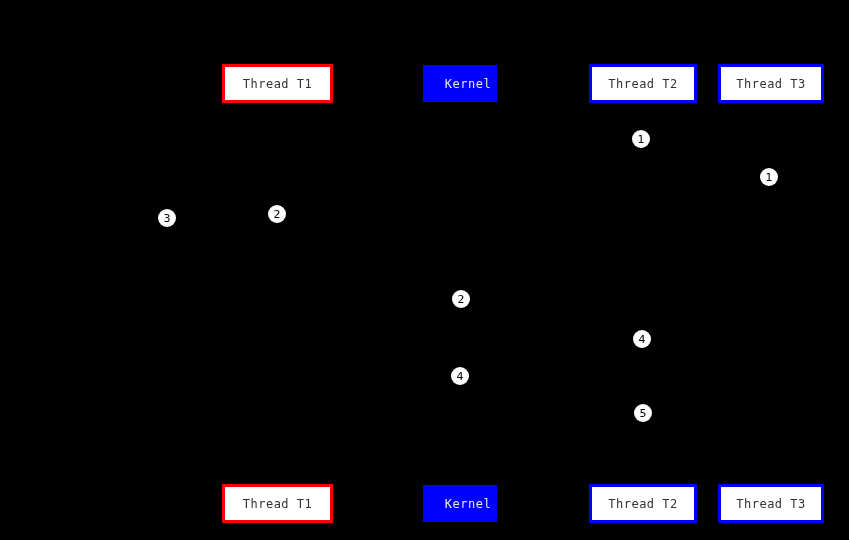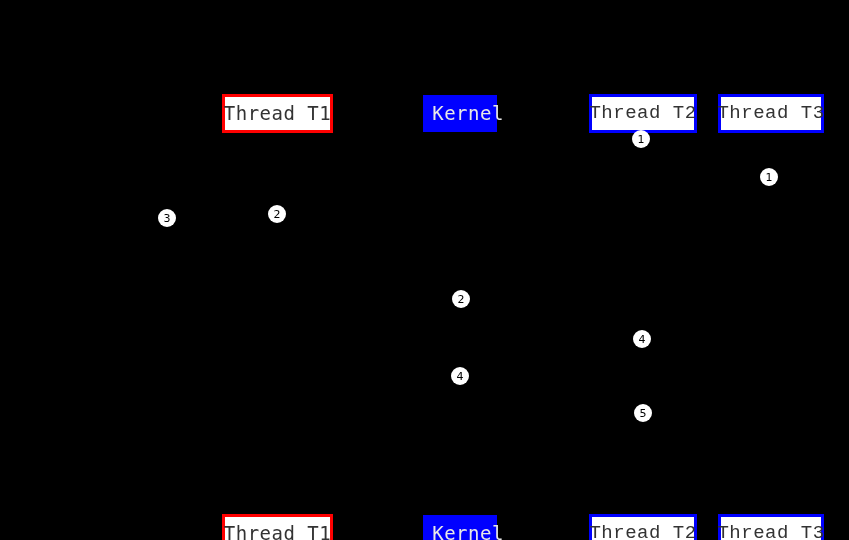--- a/index.html
+++ b/index.html
@@ -22,33 +22,32 @@
 
   
   .lifeline-box {
     position: absolute;
     box-sizing: border-box;
     display: flex;
     align-items: center;
     justify-content: center;
     white-space: nowrap;
     font-family: "DejaVu Sans Mono", "Liberation Mono", monospace;
-    font-size: 19px;
+    font-size: 12px;
     letter-spacing: 0.5px;
     line-height: 1;
-    margin-top: 30px;
   }
   .lifeline-box.participant {
     background: #ffffff;
     color: #333333;
     border-style: solid;
     border-width: 3px;
   }
   .lifeline-box.participant.accent-red   { border-color: #ff0000; }
-  .lifeline-box.participant.accent-blue  { border-color: #0000ff; font-family: Liberation Mono, monospace; }
+  .lifeline-box.participant.accent-blue  { border-color: #0000ff; }
 
   .lifeline-box.kernel {
     background: #0000ff;
     color: #e8e8e8;
     border: 0;
     padding-left: 16px;
   }
 
   
   .lifeline-stem {

